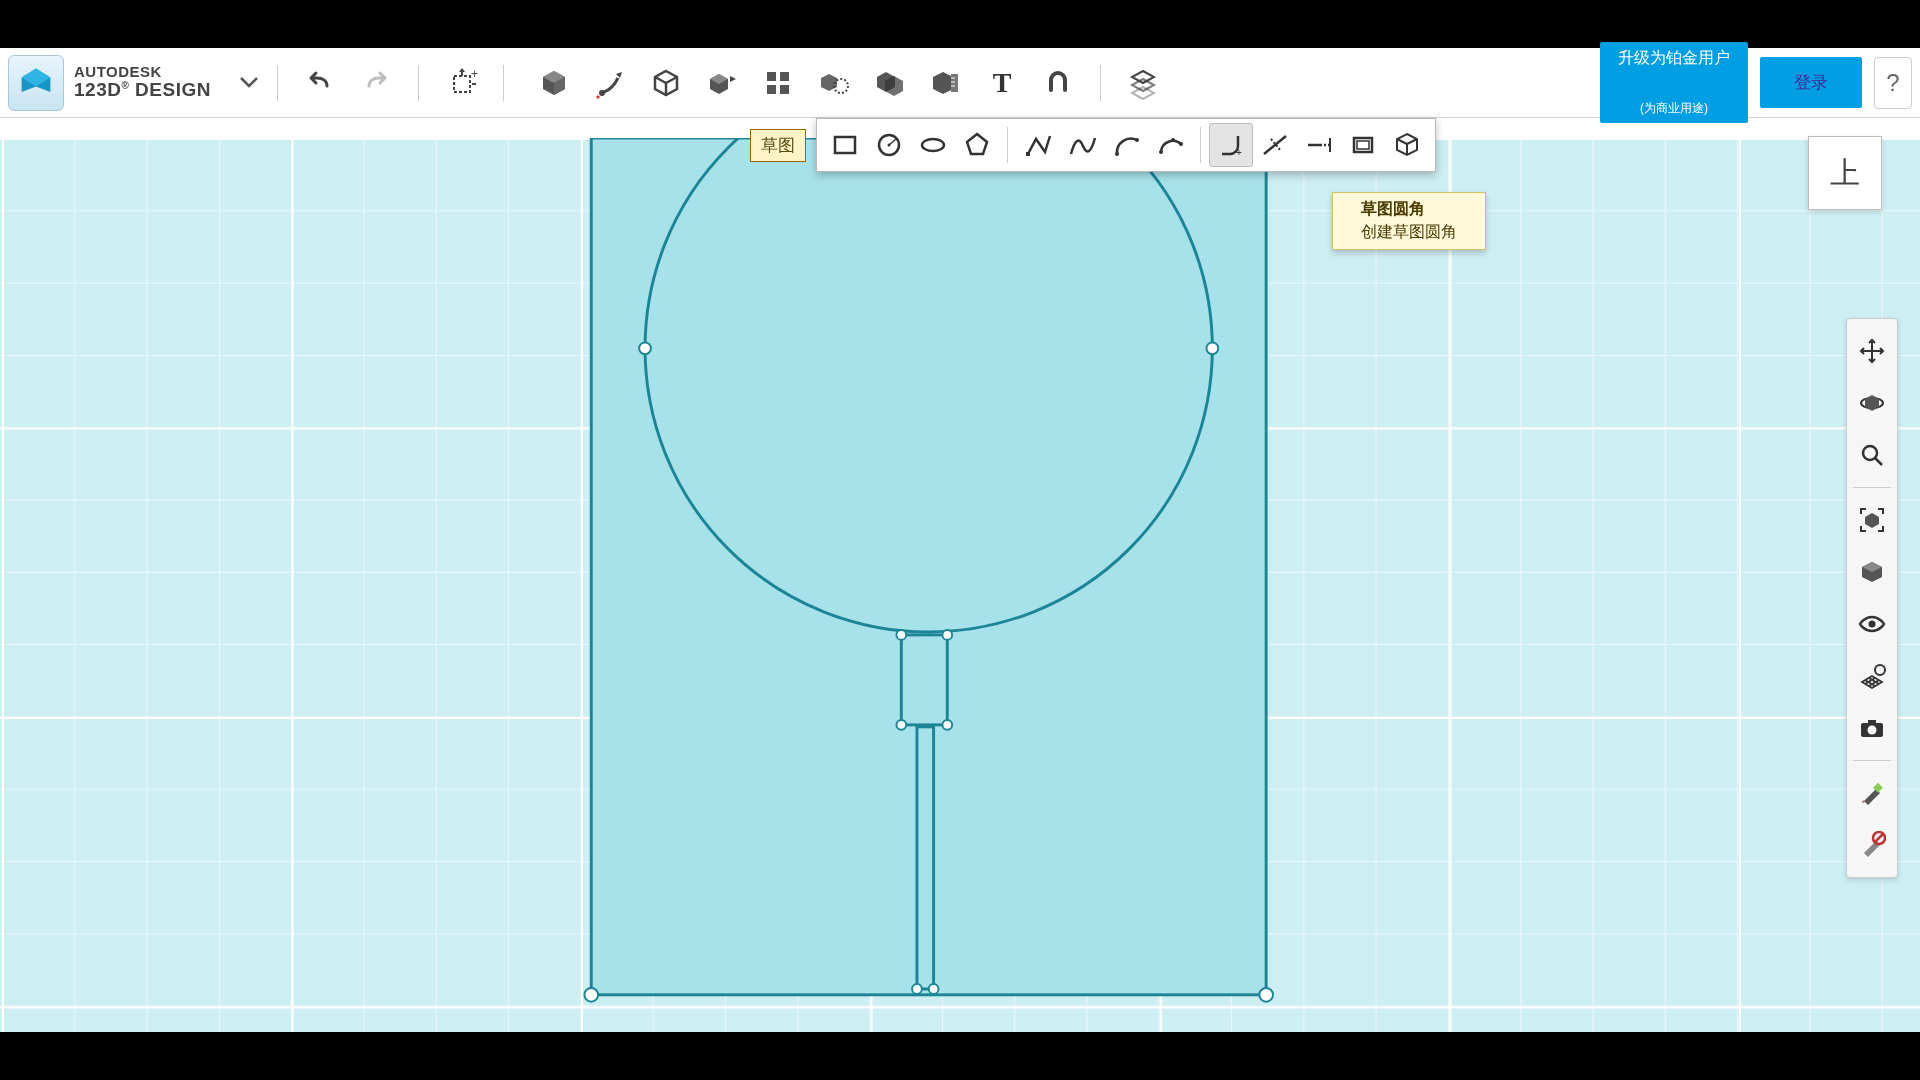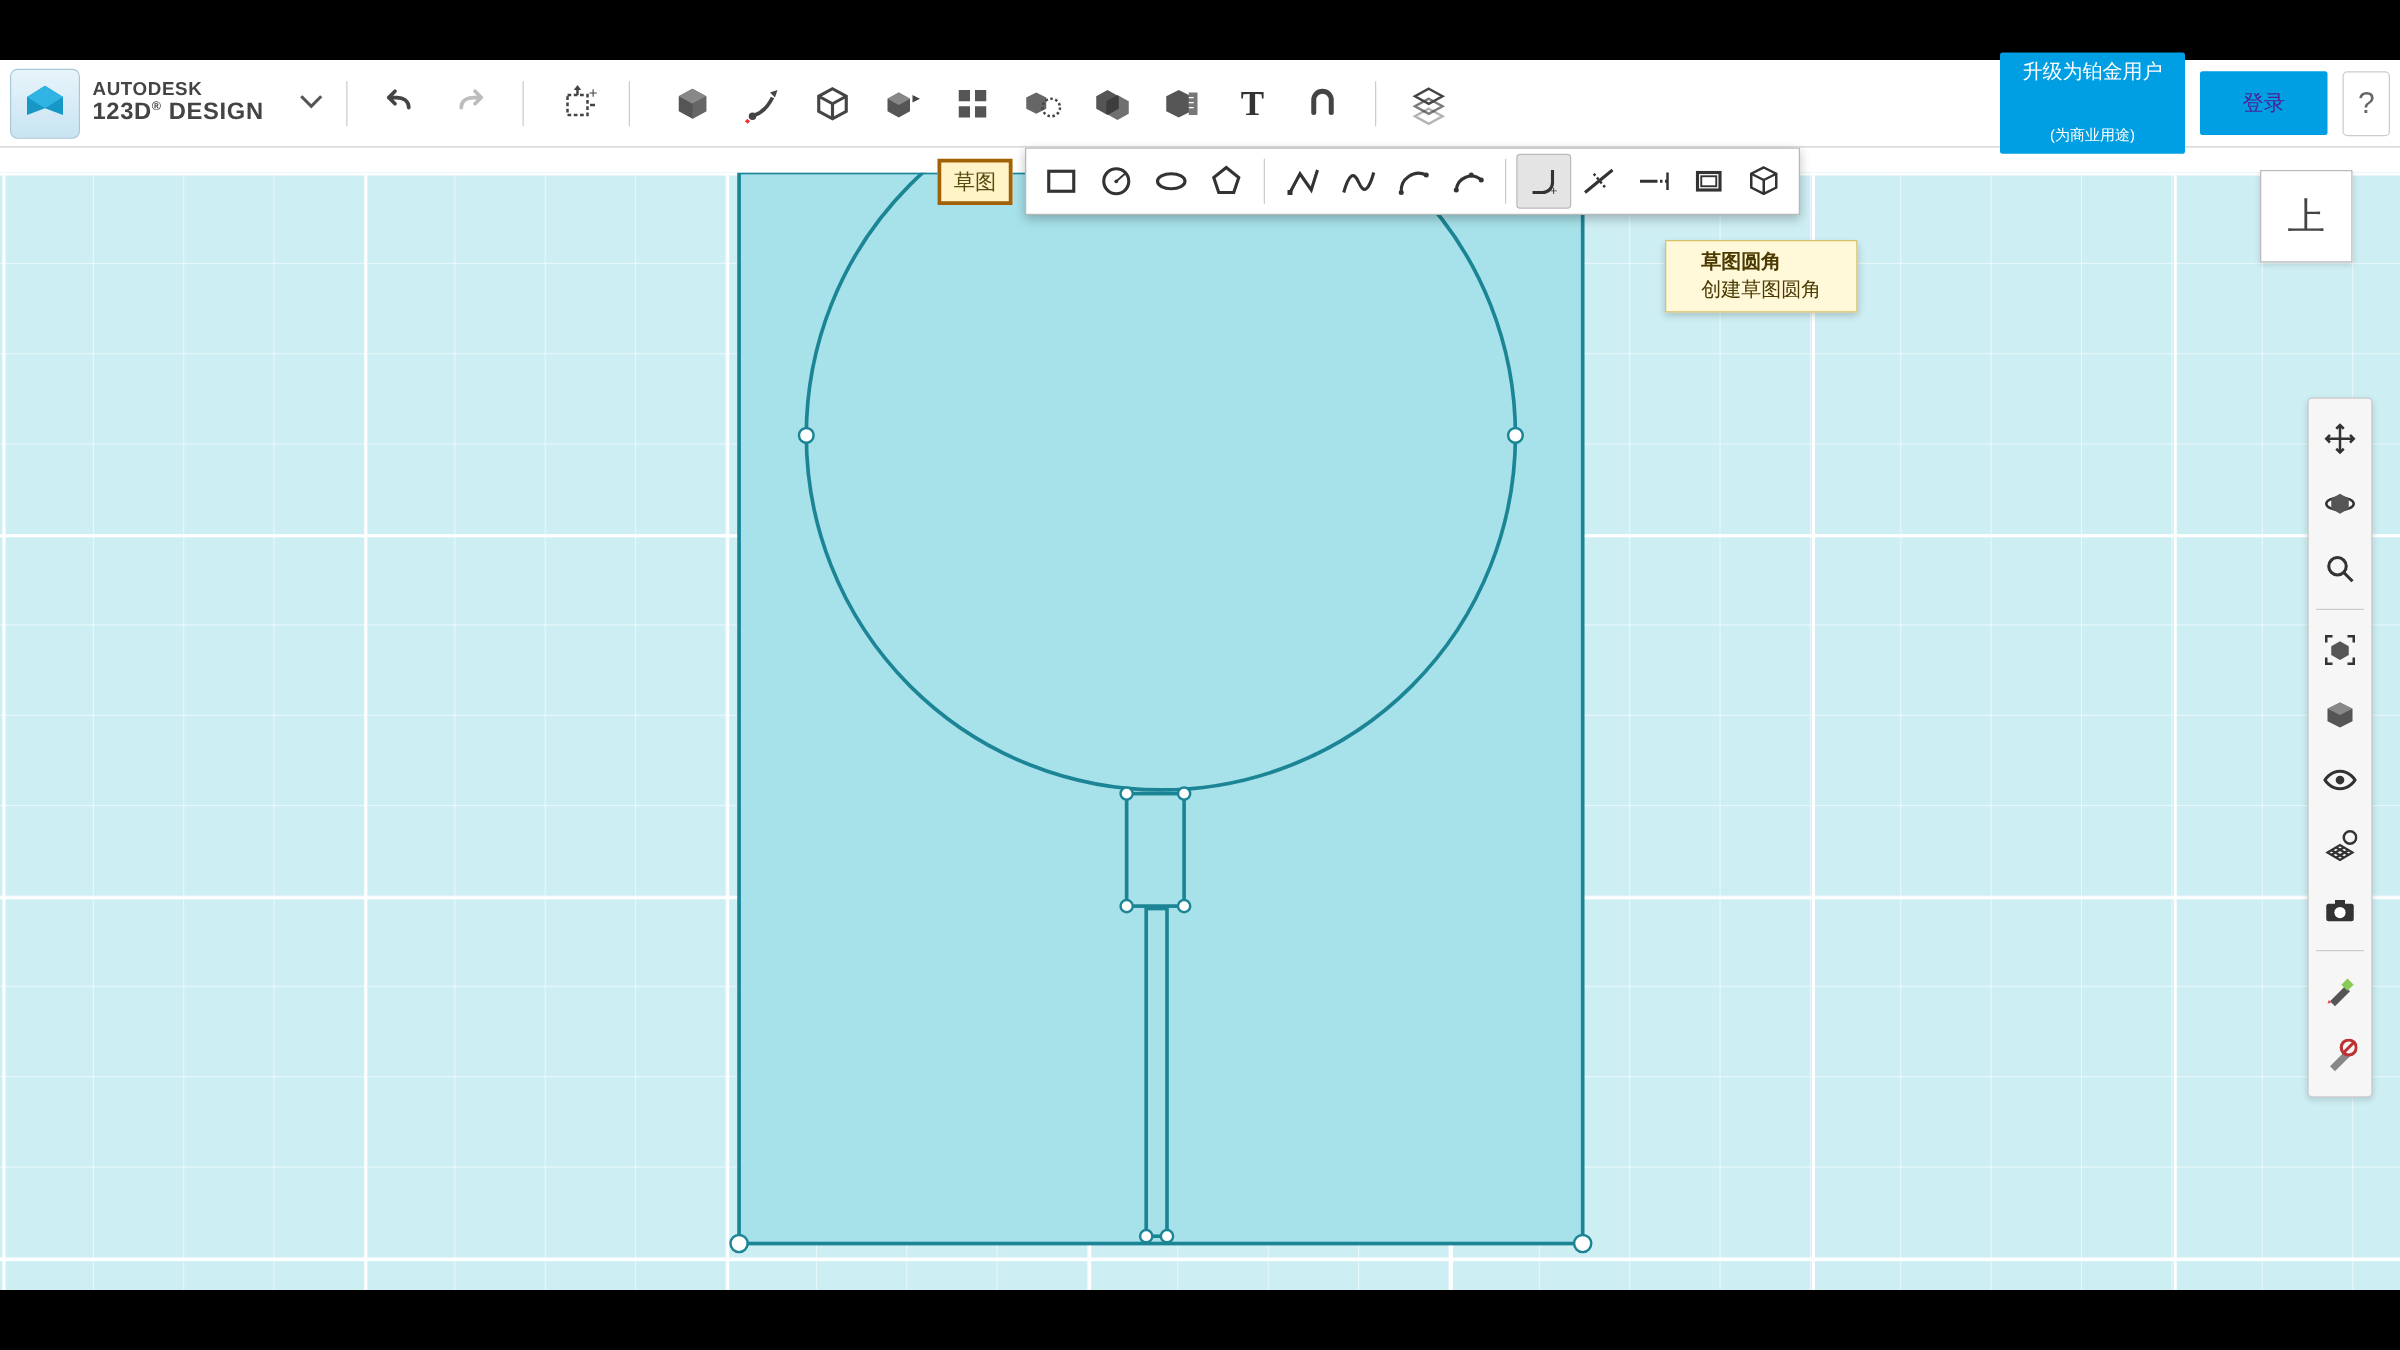--- a/index.html
+++ b/index.html
@@ -52,21 +52,21 @@
       linear-gradient(to right, rgba(255,255,255,1) 2px, transparent 2px),
       linear-gradient(to bottom, rgba(255,255,255,1) 2px, transparent 2px);
     background-size: 289.5px 289.5px;
     background-position: 2px 0;
   }
 
   .sketch-svg { position: absolute; inset: 0; width: 100%; height: 100%; }
 
   
   .sub-toolbar { position: absolute; top: 70px; left: 750px; display: flex; align-items: center; z-index: 20; }
-  .sub-label { background: #fff4c8; border: 3px solid #a16207; color: #5a4a10; padding: 4px 10px; font-size: 17px; margin-right: 10px; }
+  .sub-label { background: #fff4c8; border: 1px solid #a16207; color: #5a4a10; padding: 4px 10px; font-size: 17px; margin-right: 10px; }
   .sub-panel { background: #fff; border: 1px solid #b8b8b8; box-shadow: 0 3px 8px rgba(0,0,0,0.25); display: flex; align-items: center; padding: 4px 6px; height: 54px; }
   .sub-btn { width: 44px; height: 44px; display: flex; align-items: center; justify-content: center; cursor: pointer; border-radius: 3px; }
   .sub-btn.active { background: #e4e4e4; border: 1px solid #bbb; }
   .sub-btn svg { width: 30px; height: 30px; }
   .sub-divider { width: 1px; height: 36px; background: #ccc; margin: 0 8px; }
 
   .tooltip { position: absolute; top: 144px; left: 1332px; background: #fff9d9; border: 1px solid #d6c06a; box-shadow: 0 3px 6px rgba(0,0,0,0.2); padding: 6px 28px; font-size: 16px; color: #4a3a00; z-index: 20; }
   .tooltip .tt-title { font-weight: bold; margin-bottom: 2px; }
 
   

